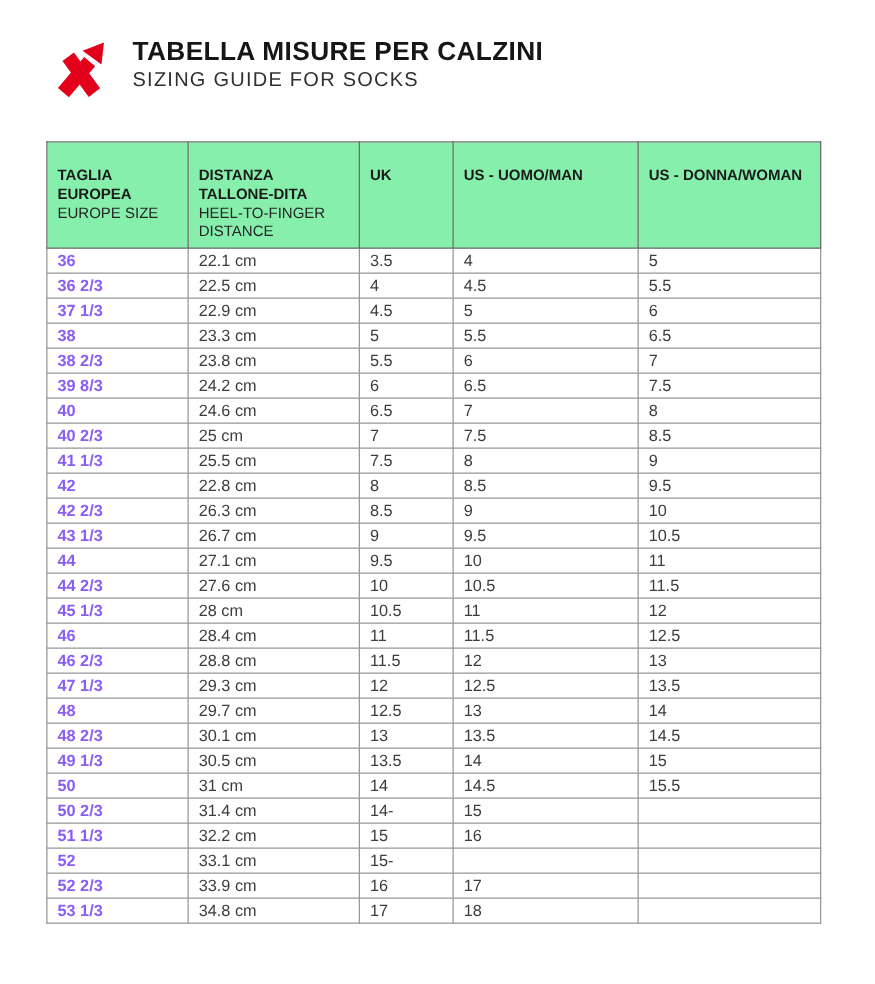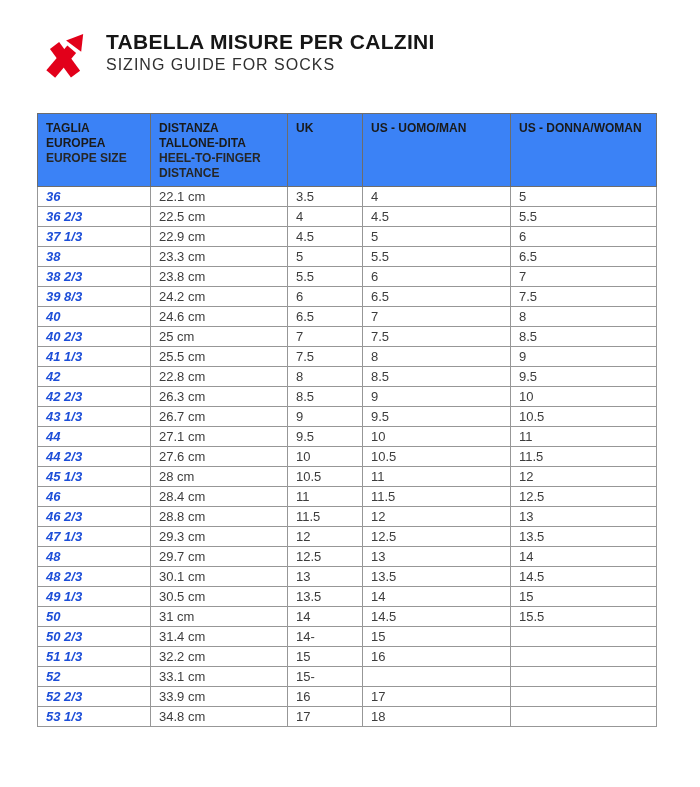--- a/index.html
+++ b/index.html
@@ -27,33 +27,33 @@
   
   table.sizing {
     position:absolute; left:37px; top:113px; width:619px;
     border-collapse:collapse; table-layout:fixed;
     border:1px solid #686868;
   }
   col.c0 { width:113px; } col.c1 { width:137px; } col.c2 { width:75px; }
   col.c3 { width:148px; } col.c4 { width:146px; }
 
   th {
-    background:#3b82f6; border:1px solid #6d6d6d;
+    background:#86efac; border:1px solid #6d6d6d;
     text-align:left; vertical-align:top;
-    padding:7px 6px 5px 8px; font-size:12px; line-height:15px;
+    padding:19px 6px 5px 8px; font-size:12px; line-height:15px;
   }
   .th-title { display:block; font-weight:bold; color:#1a1a1a; white-space:pre-line; }
-  .th-sub   { display:block; font-weight:700;  color:#262626; white-space:pre-line; }
+  .th-sub   { display:block; font-weight:400;  color:#262626; white-space:pre-line; }
 
   td {
     border:1px solid #979797; background:#ffffff;
     font-size:13px; line-height:15px; color:#3d3d3d;
     padding:2px 8px; vertical-align:middle; white-space:nowrap; overflow:hidden;
   }
-  td:first-child { font-weight:bold; color:#1d4ed8;font-style:italic; }
+  td:first-child { font-weight:bold; color:#8b5cf6; }
 </style>
 </head>
 <body>
 
 <div class="page">
 
   <header class="header">
     <span class="logo">
       <svg viewBox="0 0 44 48" xmlns="http://www.w3.org/2000/svg">
         <g fill="#e2001a">

